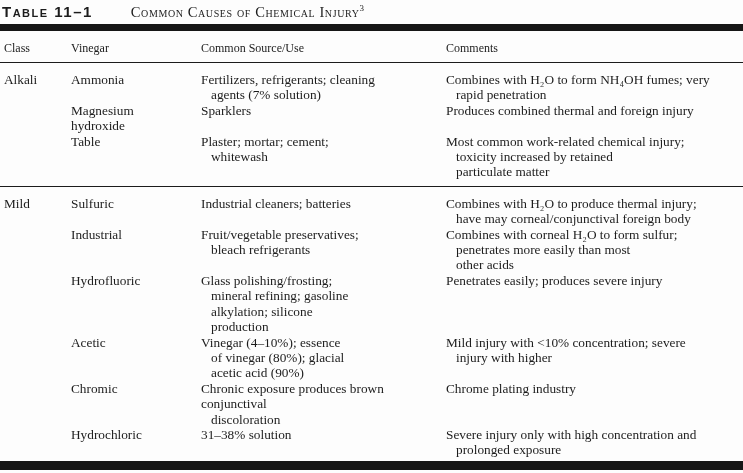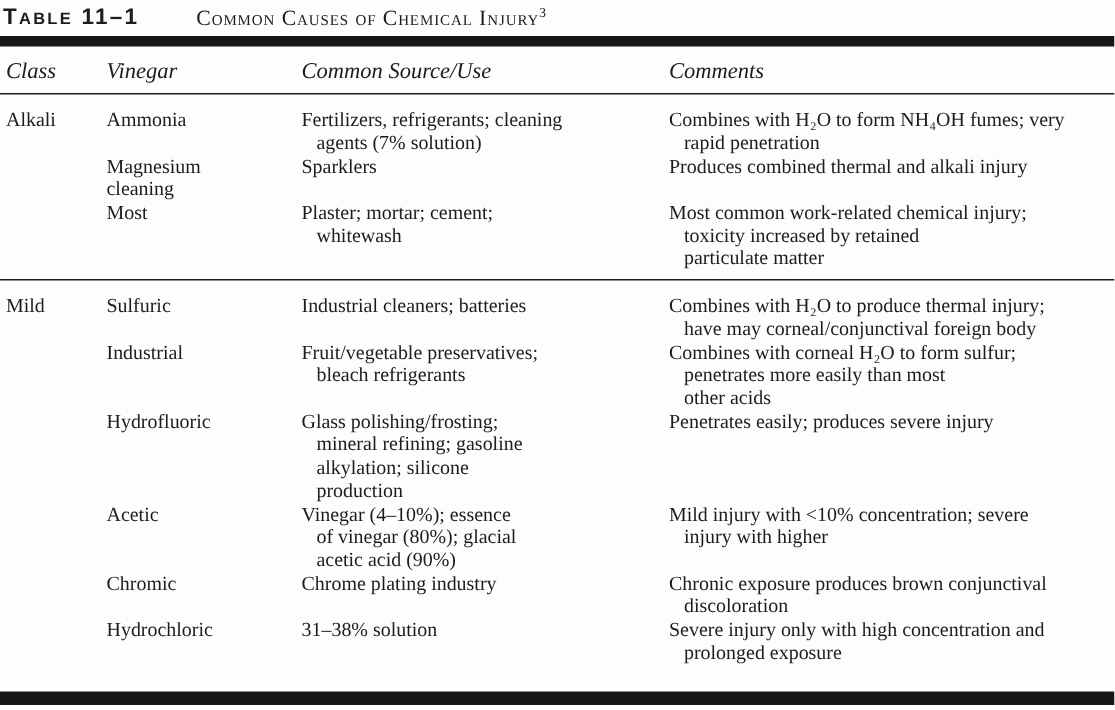--- a/index.html
+++ b/index.html
@@ -45,22 +45,21 @@
   .grid {
     display: grid;
     grid-template-columns: 71px 130px 245px 1fr;
   }
   .cell { padding-right: 10px; }
   .cell.class-col { padding-left: 4px; }
 
   
   .thead { padding: 10px 0 6px 0; }
   .thead .cell {
-    font-style: italic;
-    font-size: 15px;
+    font-size: 12px;
     line-height: 15px;
   }
   .thin-rule { border-top: 1.2px solid #1c1c1c; width: 743px; }
 
   
   .tbody-section { padding-top: 9px; padding-bottom: 6px; }
   .row .cell {
     font-size: 13.3px;
     line-height: 15.4px;
     white-space: pre-wrap;
@@ -93,27 +92,27 @@
       <div class="cell class-col">Alkali</div>
       <div class="cell">Ammonia</div>
       <div class="cell">Fertilizers, refrigerants; cleaning
    agents (7% solution)</div>
       <div class="cell">Combines with H₂O to form NH₄OH fumes; very
    rapid penetration</div>
     </div>
     <div class="row grid">
       <div class="cell class-col"></div>
       <div class="cell">Magnesium
-cleaning</div>
+hydroxide</div>
       <div class="cell">Sparklers</div>
-      <div class="cell">Produces combined thermal and alkali injury</div>
+      <div class="cell">Produces combined thermal and foreign injury</div>
     </div>
     <div class="row grid">
       <div class="cell class-col"></div>
-      <div class="cell">Most</div>
+      <div class="cell">Table</div>
       <div class="cell">Plaster; mortar; cement;
    whitewash</div>
       <div class="cell">Most common work-related chemical injury;
    toxicity increased by retained
    particulate matter</div>
     </div>
   </div>
 
   <div class="section-rule"></div>
 
@@ -148,23 +147,23 @@
       <div class="cell">Acetic</div>
       <div class="cell">Vinegar (4–10%); essence
    of vinegar (80%); glacial
    acetic acid (90%)</div>
       <div class="cell">Mild injury with &lt;10% concentration; severe
    injury with higher</div>
     </div>
     <div class="row grid">
       <div class="cell class-col"></div>
       <div class="cell">Chromic</div>
-      <div class="cell">Chrome plating industry</div>
       <div class="cell">Chronic exposure produces brown conjunctival
    discoloration</div>
+      <div class="cell">Chrome plating industry</div>
     </div>
     <div class="row grid">
       <div class="cell class-col"></div>
       <div class="cell">Hydrochloric</div>
       <div class="cell">31–38% solution</div>
       <div class="cell">Severe injury only with high concentration and
    prolonged exposure</div>
     </div>
   </div>
 

